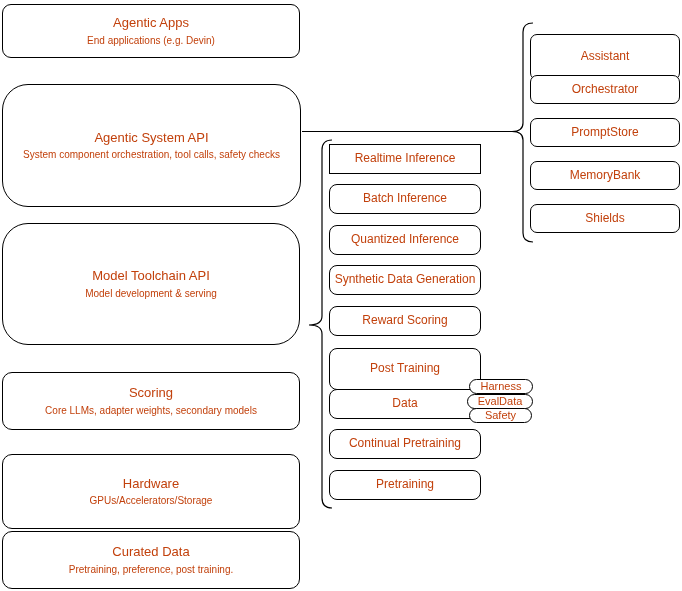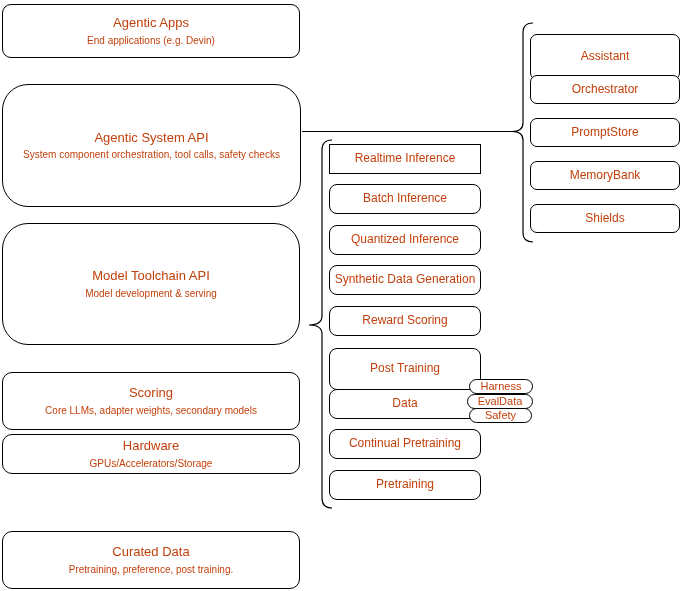--- a/index.html
+++ b/index.html
@@ -66,21 +66,21 @@
   <div class="node" style="left:2px; top:223px; width:298px; height:122px; border-radius:26px;">
     <div class="title">Model Toolchain API</div>
     <div class="sub">Model development &amp; serving</div>
   </div>
 
   <div class="node" style="left:2px; top:372px; width:298px; height:58px; border-radius:10px;">
     <div class="title">Scoring</div>
     <div class="sub">Core LLMs, adapter weights, secondary models</div>
   </div>
 
-  <div class="node" style="left:2px; top:434px; width:298px; height:40px; border-radius:10px;">
+  <div class="node" style="left:2px; top:454px; width:298px; height:75px; border-radius:10px;">
     <div class="title">Hardware</div>
     <div class="sub">GPUs/Accelerators/Storage</div>
   </div>
 
   <div class="node" style="left:2px; top:531px; width:298px; height:58px; border-radius:10px;">
     <div class="title">Curated Data</div>
     <div class="sub">Pretraining, preference, post training.</div>
   </div>
 
   <div class="node" style="left:329px; top:144px; width:152px; height:30px; border-radius:0;">

